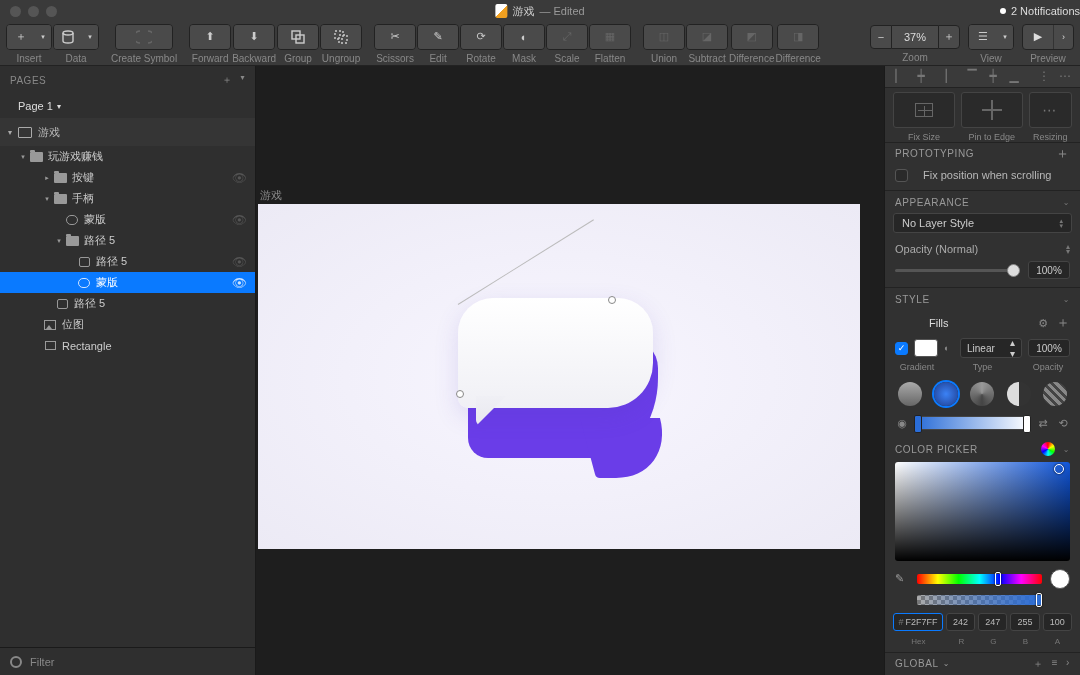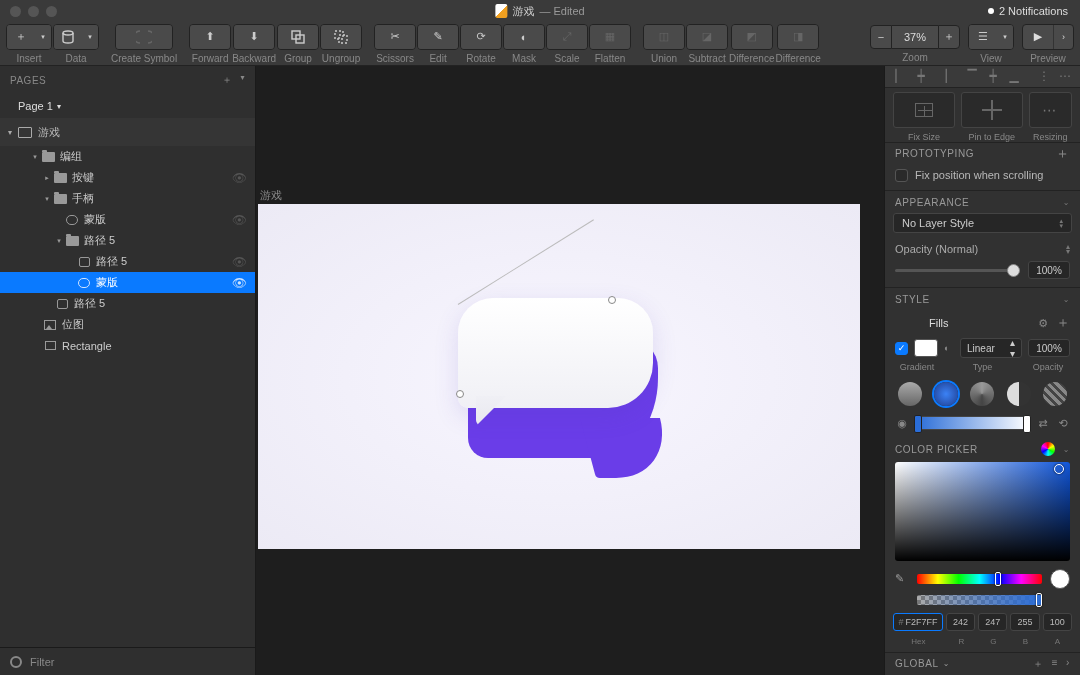--- a/index.html
+++ b/index.html
@@ -3,21 +3,21 @@
 <meta charset="utf-8">
 <style>
 * { margin: 0; padding: 0; box-sizing: border-box; font-family: -apple-system, "Helvetica Neue", Arial, sans-serif; user-select: none; }
 body { width: 1080px; height: 675px; background: #2a2a2a; color: #b8b8b8; font-size: 11px; overflow: hidden; }
 
 .titlebar { height: 22px; background: #3a3a3a; display: flex; align-items: center; position: relative; }
 .traffic-lights { display: flex; gap: 7px; padding-left: 10px; }
 .tl { width: 11px; height: 11px; border-radius: 50%; background: #555; }
 .title-center { position: absolute; left: 50%; transform: translateX(-50%); display: flex; align-items: center; gap: 5px; color: #ccc; }
 .title-center .docicon { width: 12px; height: 14px; background: linear-gradient(135deg,#fff 50%,#f0a020 50%); border-radius: 2px; }
-.notif { margin-left: auto; margin-right: 12px; color: #ddd; display:flex; align-items:center; gap:5px;}
+.notif { margin-left: auto; margin-right: 0; color: #ddd; display:flex; align-items:center; gap:5px;}
 .notif::before { content:''; width:6px; height:6px; border-radius:50%; background:#fff; }
 
 .toolbar { height: 44px; background: #3a3a3a; border-bottom: 1px solid #222; display: flex; align-items: center; padding: 0 6px; gap: 1px; }
 .tb-segment { display: flex; background: #4a4a4a; border-radius: 4px; overflow: hidden; border: 1px solid #222; }
 .tb-btn { width: 40px; height: 24px; background: #4a4a4a; display: flex; align-items: center; justify-content: center; color: #ccc; }
 .tb-item { display: flex; flex-direction: column; align-items: center; gap: 3px; min-width: 42px; }
 .tb-label { font-size: 10px; color: #888; }
 .tb-disabled .tb-btn { color: #666; }
 .tb-spacer { width: 10px; }
 .zoom-seg { display:flex; align-items:center;}
@@ -81,21 +81,21 @@
 .pin-cross::before{left:9px;top:0;width:2px;height:20px;}
 .pin-cross::after{top:9px;left:0;height:2px;width:20px;}
 .fix-sq{width:18px;height:14px;border:1px solid #666;position:relative;}
 .fix-sq::before,.fix-sq::after{content:'';position:absolute;background:#666;}
 .fix-sq::before{left:8px;top:2px;width:1px;height:10px;}
 .fix-sq::after{top:6px;left:2px;height:1px;width:14px;}
 
 .section-hdr { height: 26px; display: flex; align-items: center; padding: 0 10px; color: #999; font-size: 10px; letter-spacing: 0.6px; border-top: 1px solid #222; }
 .section-hdr .plus{ margin-left:auto; color:#888; font-size:14px;}
 .section-hdr .chev{margin-left:auto;color:#777;font-size:8px;}
-.checkbox-row{ padding: 4px 10px 8px; display:flex; align-items:center; gap:7px;}
+.checkbox-row{ padding: 4px 10px 8px; display:flex; align-items:center; gap:15px;}
 .checkbox{ width:13px;height:13px;border:1px solid #555;border-radius:3px;background:#2a2a2a;}
 .checkbox.checked{ background:#0a7aff;border-color:#0a7aff;color:#fff;display:flex;align-items:center;justify-content:center;font-size:9px;}
 .select-full{ margin:0 8px 8px; height:22px; background:#262626; border:1px solid #444; border-radius:3px; display:flex;align-items:center;padding:0 8px;color:#ccc;justify-content:space-between;}
 .select-full .schev{font-size:7px;color:#777;line-height:5px;}
 .opacity-row{ padding: 2px 10px 4px; display:flex;align-items:center;gap:6px;}
 .opacity-row .olbl{ flex:1;color:#aaa;}
 .opacity-row .oarrs{ color:#777;font-size:8px;line-height:5px;}
 .slider-row{ padding: 2px 10px 8px; display:flex;align-items:center;gap:8px;}
 .slider-track{ flex:1;height:3px;background:#555;border-radius:2px;position:relative;}
 .slider-thumb{ position:absolute;right:0;top:-5px;width:13px;height:13px;border-radius:50%;background:#ddd;border:1px solid #888;}
@@ -342,26 +342,26 @@
     <div class="page-row">
       <span>Page 1</span>
         <span class="chev">▾</span>
     </div>
     <div class="artboard-header">
       <span class="chev">▾</span>
       <div class="arb-icon"></div>
       <span>游戏</span>
     </div>
     <div class="layer-tree">
-      <div class="layer-row" style="padding-left:30px">
+      <div class="layer-row" style="padding-left:18px">
           <span class="chev">▾</span>
           <span class="licon">
             <div class="folder-icon"></div>
           </span>
-          <span class="lbl">编组</span>
+          <span class="lbl">玩游戏赚钱</span>
         </div>
       <div class="layer-row" style="padding-left:42px">
           <span class="chev">▸</span>
           <span class="licon">
             <div class="folder-icon"></div>
           </span>
           <span class="lbl">按键</span>
           <span class="eye">👁</span>
         </div>
       <div class="layer-row" style="padding-left:42px">

